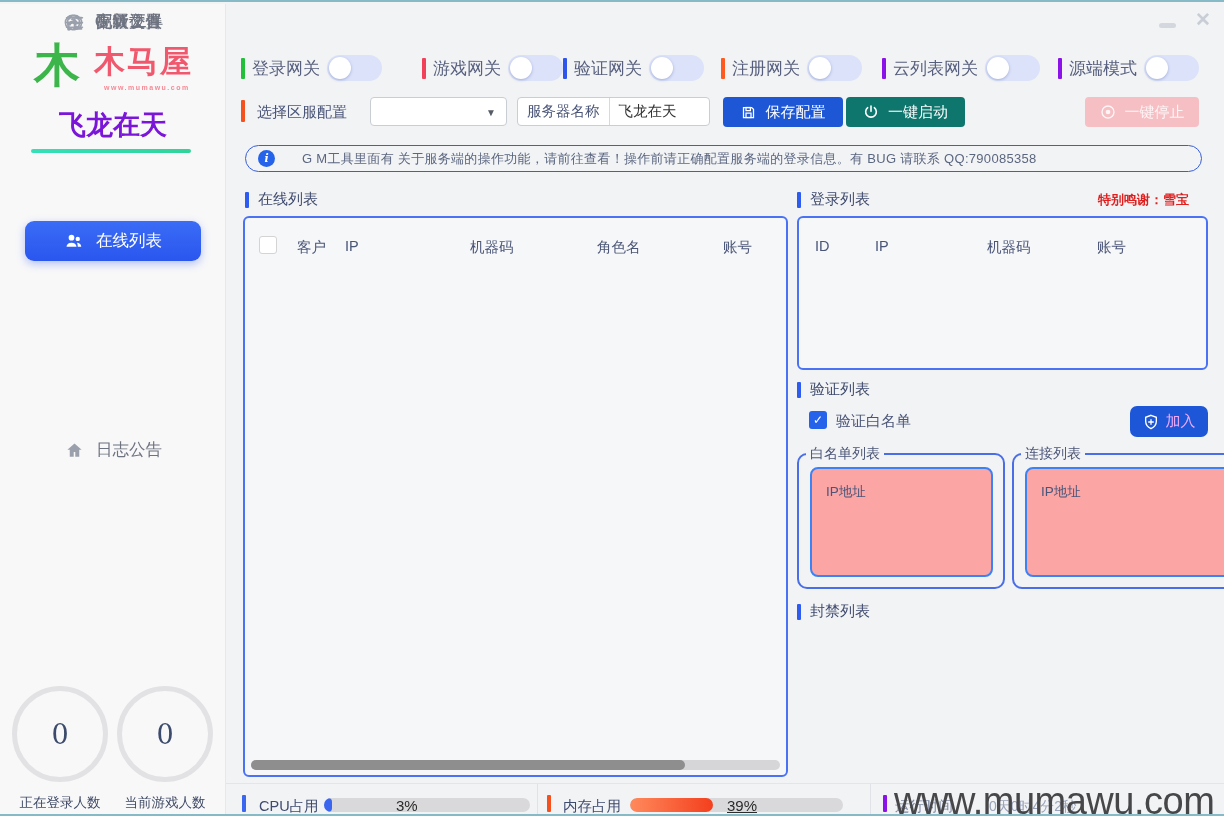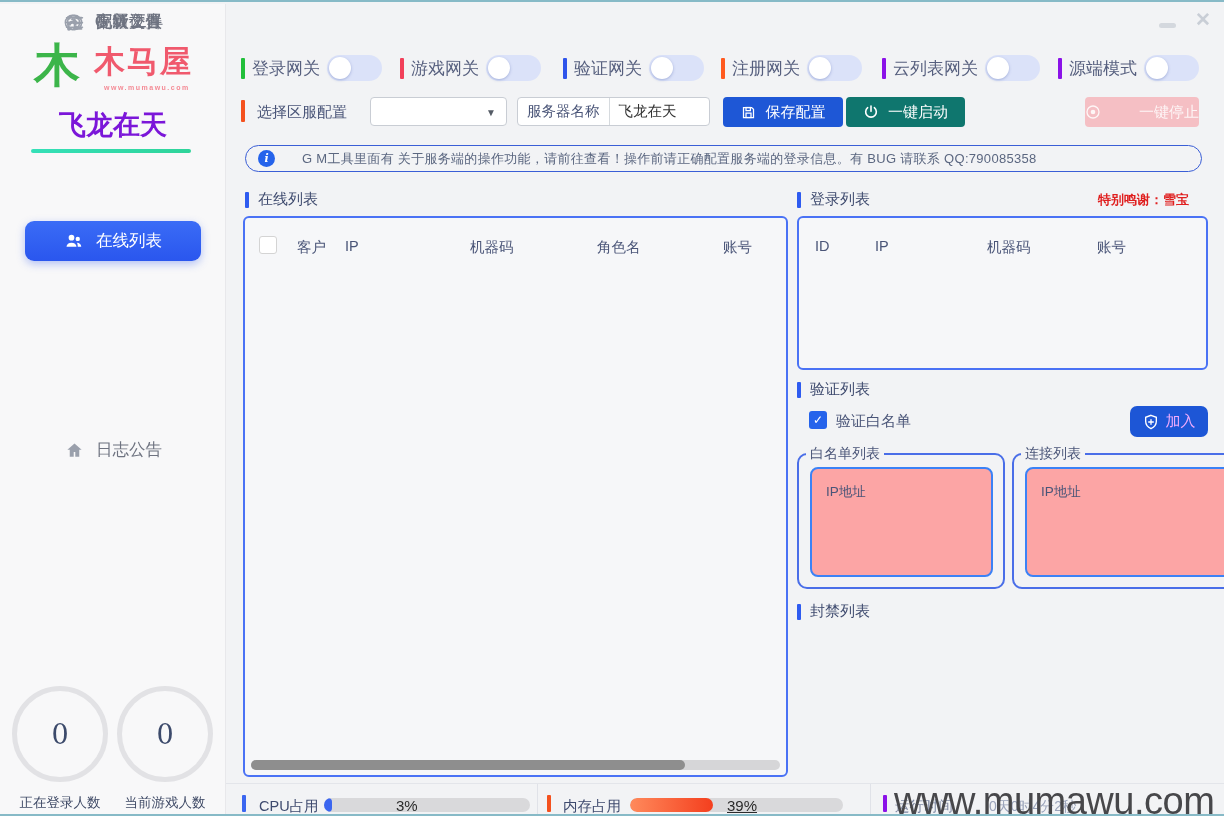--- a/index.html
+++ b/index.html
@@ -37,21 +37,21 @@
   .stat-circle { position:absolute; top:682px; width:96px; height:96px; border:5px solid #e2e2e5; border-radius:50%;
                  display:flex; align-items:center; justify-content:center; background:transparent; }
   .stat-circle .num { font-family:"DejaVu Serif",serif; font-size:27px; color:#3c4a6b; }
   .stat-c1 { left:12px; } .stat-c2 { left:117px; }
   .stat-label { position:absolute; top:790px; width:110px; text-align:center; font-size:13.5px; color:#3f4a66; }
   .stat-l1 { left:5px; } .stat-l2 { left:110px; }
 
   
   .gw-row { position:absolute; left:0; top:52px; width:1224px; height:28px; }
   .gw { position:absolute; top:0; height:28px; display:flex; align-items:center; gap:7px; }
-  .gw:nth-child(1){ left:241px; } .gw:nth-child(2){ left:400px; } .gw:nth-child(3){ left:563px; }
+  .gw:nth-child(1){ left:241px; } .gw:nth-child(2){ left:422px; } .gw:nth-child(3){ left:563px; }
   .gw:nth-child(4){ left:721px; } .gw:nth-child(5){ left:882px; } .gw:nth-child(6){ left:1058px; }
   .gw-accent { width:4px; height:21px; border-radius:1px; background:#888; }
   .gw-label { font-size:17px; color:#565f7e; }
   .toggle { position:relative; width:55px; height:26px; border-radius:13px; background:#dbe2f9; cursor:pointer; }
   .toggle .knob { position:absolute; left:2px; top:2px; width:22px; height:22px; border-radius:50%; background:#fff;
                   box-shadow:0 1px 3px rgba(90,110,180,.45); }
 
   
   .cfg-accent { position:absolute; left:241px; top:98px; width:4px; height:22px; border-radius:1px; background:#f4511e; }
   .cfg-label { position:absolute; left:257px; top:101px; font-size:15px; color:#4a5578; }
@@ -61,21 +61,21 @@
   .name-group { position:absolute; left:517px; top:95px; width:193px; height:29px; background:#fff;
                 border:1px solid #c9cdd4; border-radius:4px; display:flex; align-items:center; }
   .name-group .ng-label { padding:0 9px; height:100%; display:flex; align-items:center; font-size:14.5px; color:#4a5578;
                 border-right:1px solid #d6dade; }
   .name-group .ng-value { padding-left:9px; font-size:14.5px; color:#333; }
   .btn { position:absolute; top:95px; height:30px; border-radius:4px; display:flex; align-items:center; justify-content:center;
          gap:9px; font-size:15px; color:#fff; cursor:pointer; border:none; }
   .btn .b-icon { width:16px; height:16px; display:flex; align-items:center; justify-content:center; }
   .btn-save { left:723px; width:120px; background:#1e57d6; }
   .btn-start { left:846px; width:119px; background:#0f766e; }
-  .btn-stop { left:1085px; width:114px; background:#f5bfc4; color:rgba(255,255,255,.85); cursor:default;justify-content:space-between; }
+  .btn-stop { left:1085px; width:114px; background:#f5bfc4; color:rgba(255,255,255,.85); cursor:default; }
 
   
   .notice { position:absolute; left:245px; top:143px; width:957px; height:27px; border:1.5px solid #3a5ed6;
             border-radius:13.5px; display:flex; align-items:center; }
   .notice .n-icon { margin-left:12px; width:17px; height:17px; border-radius:50%; background:#2563eb; color:#fff;
             font-size:11px; font-weight:bold; display:flex; align-items:center; justify-content:center;
             font-family:"DejaVu Serif",serif; font-style:italic; }
   .notice .n-text { margin-left:27px; font-size:13px; color:#5b6780; letter-spacing:.3px; }
 
   

